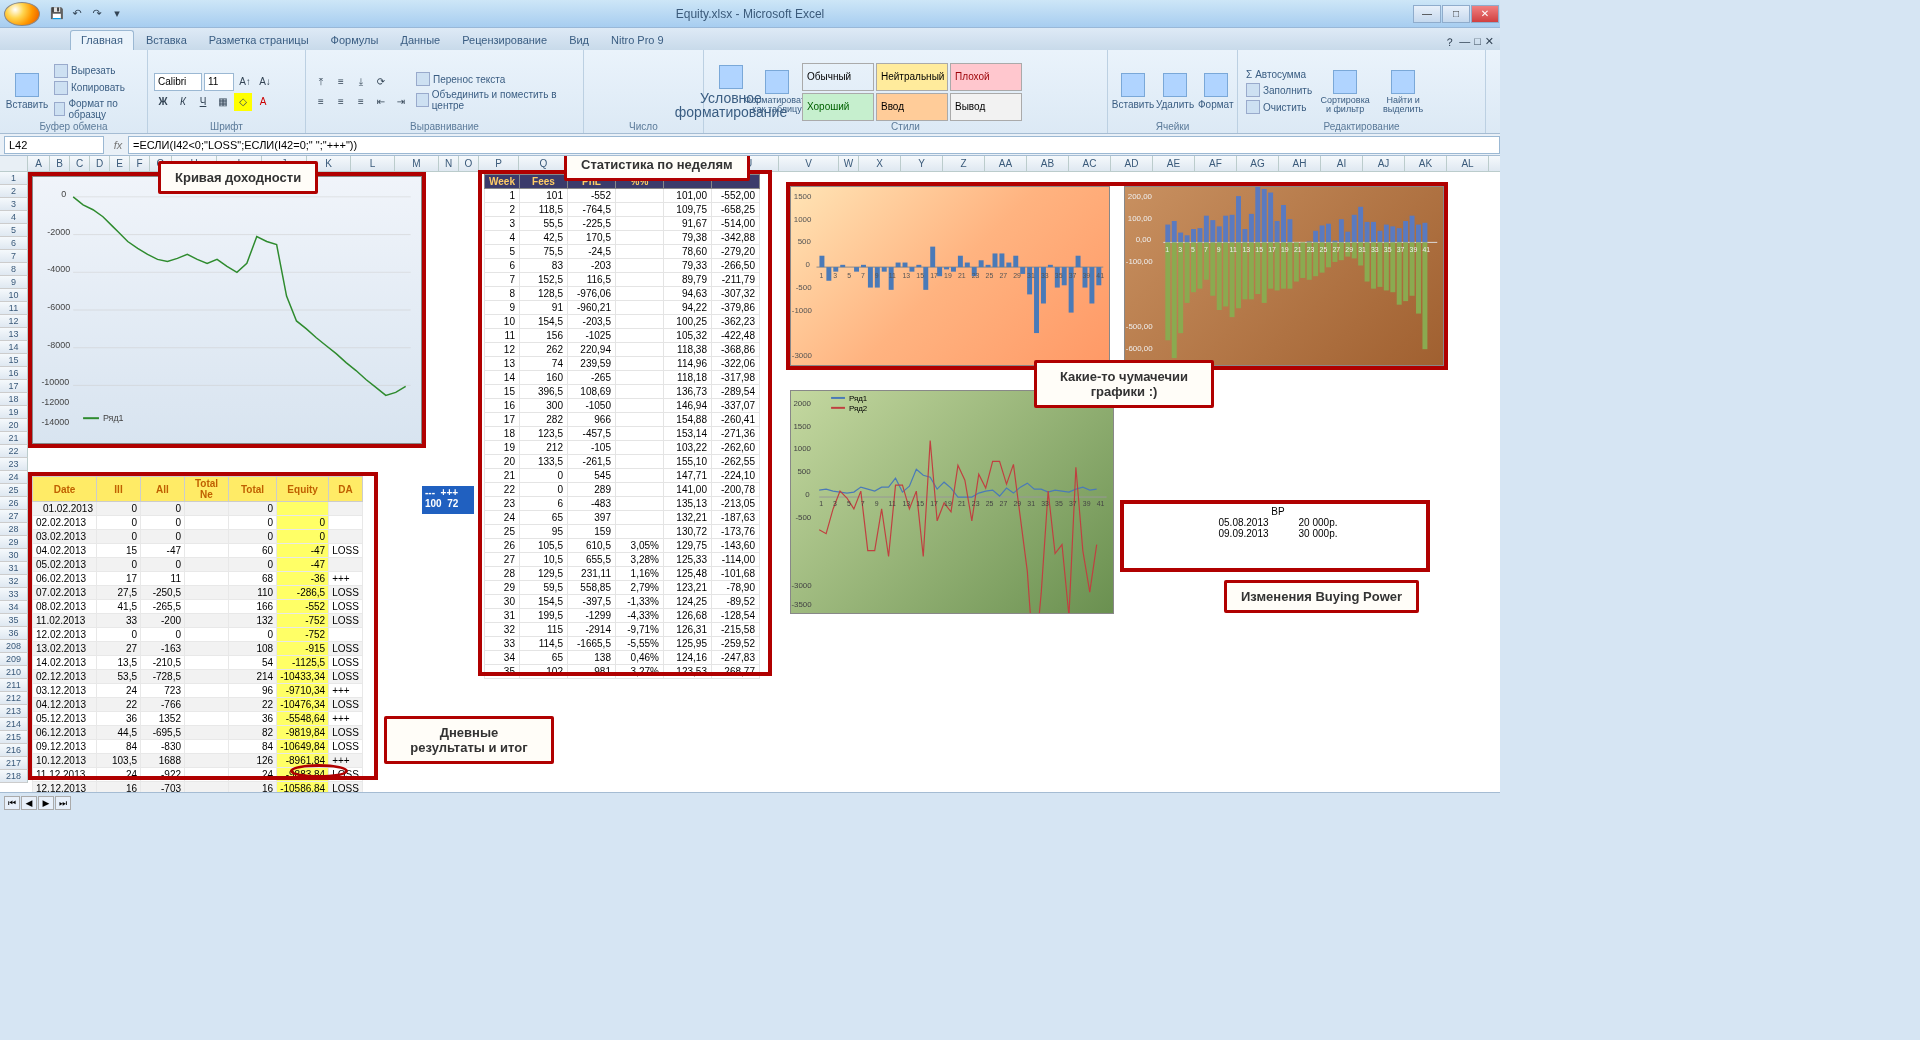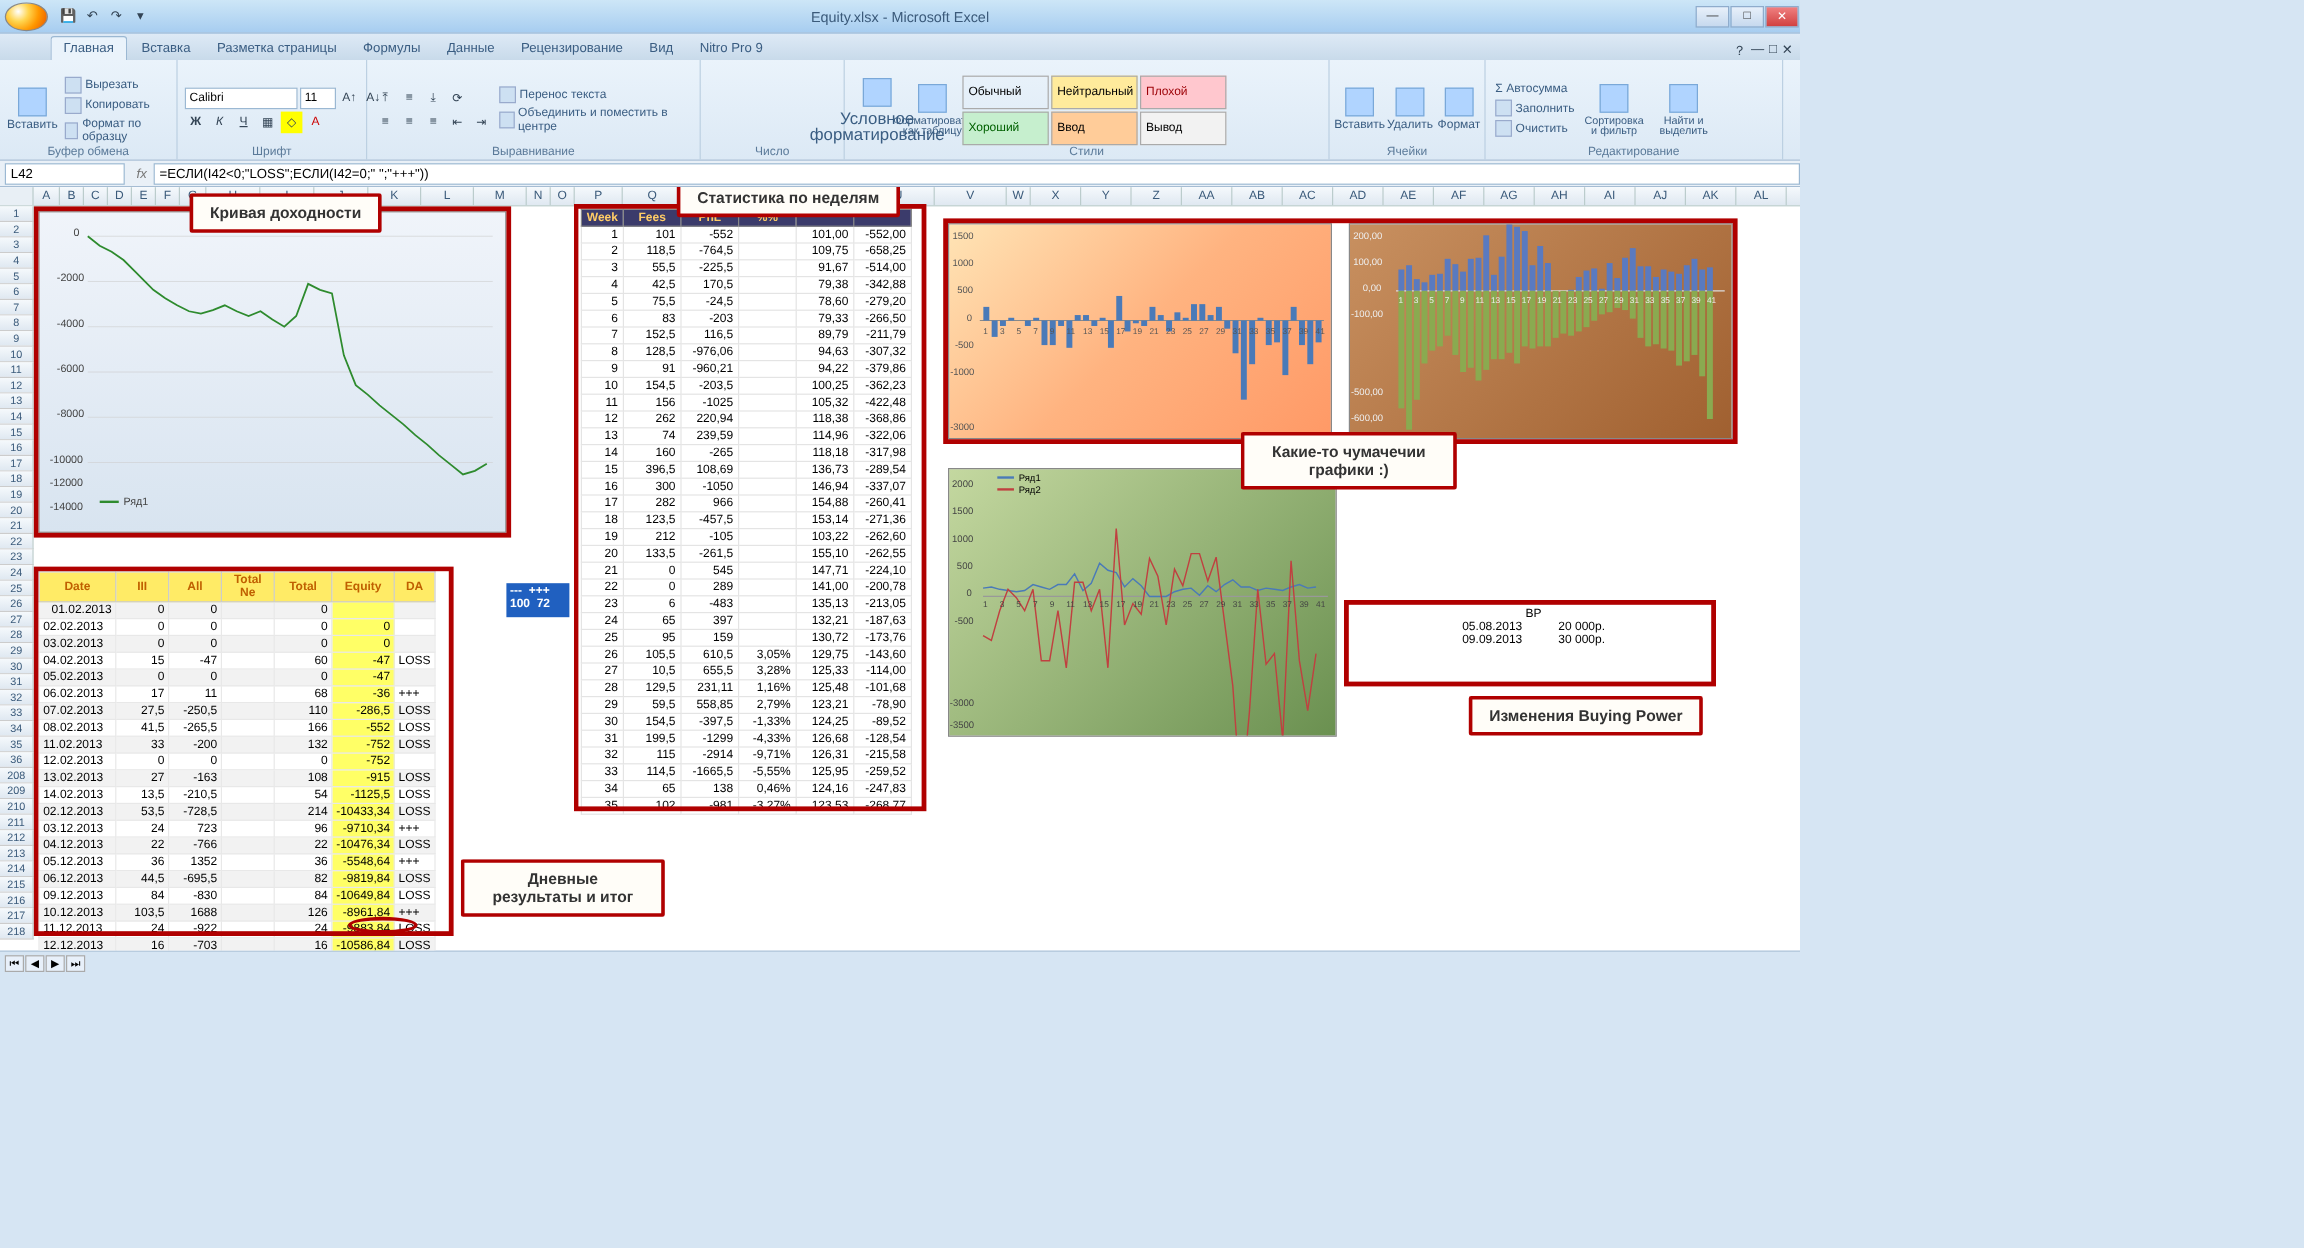--- a/index.html
+++ b/index.html
@@ -9,21 +9,21 @@
 .qat { display: flex; gap: 2px; margin-left: 4px; align-items: center; }
 .office-btn { width: 36px; height: 24px; background: radial-gradient(circle at 30% 30%, #fff 0%, #ffd54f 30%, #ff9800 60%, #e65100 100%); border-radius: 50%; margin: 0 4px; border: 1px solid #888; }
 .qat-btn { width: 18px; height: 18px; display: flex; align-items: center; justify-content: center; color: #345; }
 .title-text { position: absolute; left: 50%; transform: translateX(-50%); font-size: 12px; color: #3b5a7a; }
 .win-controls { margin-left: auto; display: flex; }
 .win-btn { width: 28px; height: 18px; display: flex; align-items: center; justify-content: center; background: linear-gradient(#e8f0fa, #c6d9ee); border: 1px solid #8faccc; margin-right: 1px; font-size: 10px; color: #333; }
 .win-btn.close { background: linear-gradient(#f08080, #d04040); color: #fff; }
 
 .ribbon-tabs { height: 22px; background: linear-gradient(#deeaf6, #c8daea); display: flex; align-items: flex-end; padding-left: 42px; gap: 2px; }
 .ribbon-tab { padding: 3px 10px 4px; font-size: 11px; color: #3a5d82; cursor: pointer; }
-.ribbon-tab.active { background: #eaf3fb; border: 1px solid #9bb8d3; border-bottom: none; border-radius: 3px 3px 0 0; }
+.ribbon-tab.active { background: #eaf3fb; border: 1px solid #9bb8d3; border-bottom: none; border-radius: 3px 3px 0 0; margin-left: 28px; }
 .ribbon-right { margin-left: auto; display: flex; gap: 4px; padding-right: 6px; color: #345; }
 
 .ribbon { height: 84px; background: linear-gradient(#eaf3fb, #dce9f5); display: flex; border-bottom: 1px solid #a5bcd3; }
 .ribbon-group { border-right: 1px solid #bcd0e2; padding: 2px 6px; display: flex; flex-direction: column; position: relative; }
 .group-label { position: absolute; bottom: 1px; left: 0; right: 0; text-align: center; font-size: 10px; color: #5b7a99; }
 .rg-content { flex: 1; display: flex; align-items: center; gap: 4px; }
 .big-btn { display: flex; flex-direction: column; align-items: center; justify-content: center; width: 42px; height: 64px; font-size: 10px; color: #3a5d82; text-align: center; }
 .big-btn .icon { width: 24px; height: 24px; background: #b0d4ff; border: 1px solid #7aa8d8; margin-bottom: 2px; }
 .small-row { display: flex; flex-direction: column; gap: 1px; }
 .small-item { font-size: 10px; color: #3a5d82; padding: 1px 2px; display: flex; align-items: center; gap: 3px; }
@@ -134,21 +134,21 @@
             <span>Формат по образцу</span>
           </div>
       </div>
     </div>
     <div class="group-label">Буфер обмена</div>
   </div>
   <div class="ribbon-group" style="width:158px">
     <div class="rg-content">
       <div class="font-ctrl">
         <div class="font-row">
-          <input class="combo" style="width: 94px;" value="Calibri">
+          <input class="combo" style="width: 48px;" value="Calibri">
           <input class="combo" style="width: 30px;" value="11">
           <div class="btn-sq">A↑</div>
           <div class="btn-sq">A↓</div>
         </div>
         <div class="font-row">
           <div class="btn-sq">
               <b>Ж</b>
             </div>
           <div class="btn-sq">
               <i>К</i>

